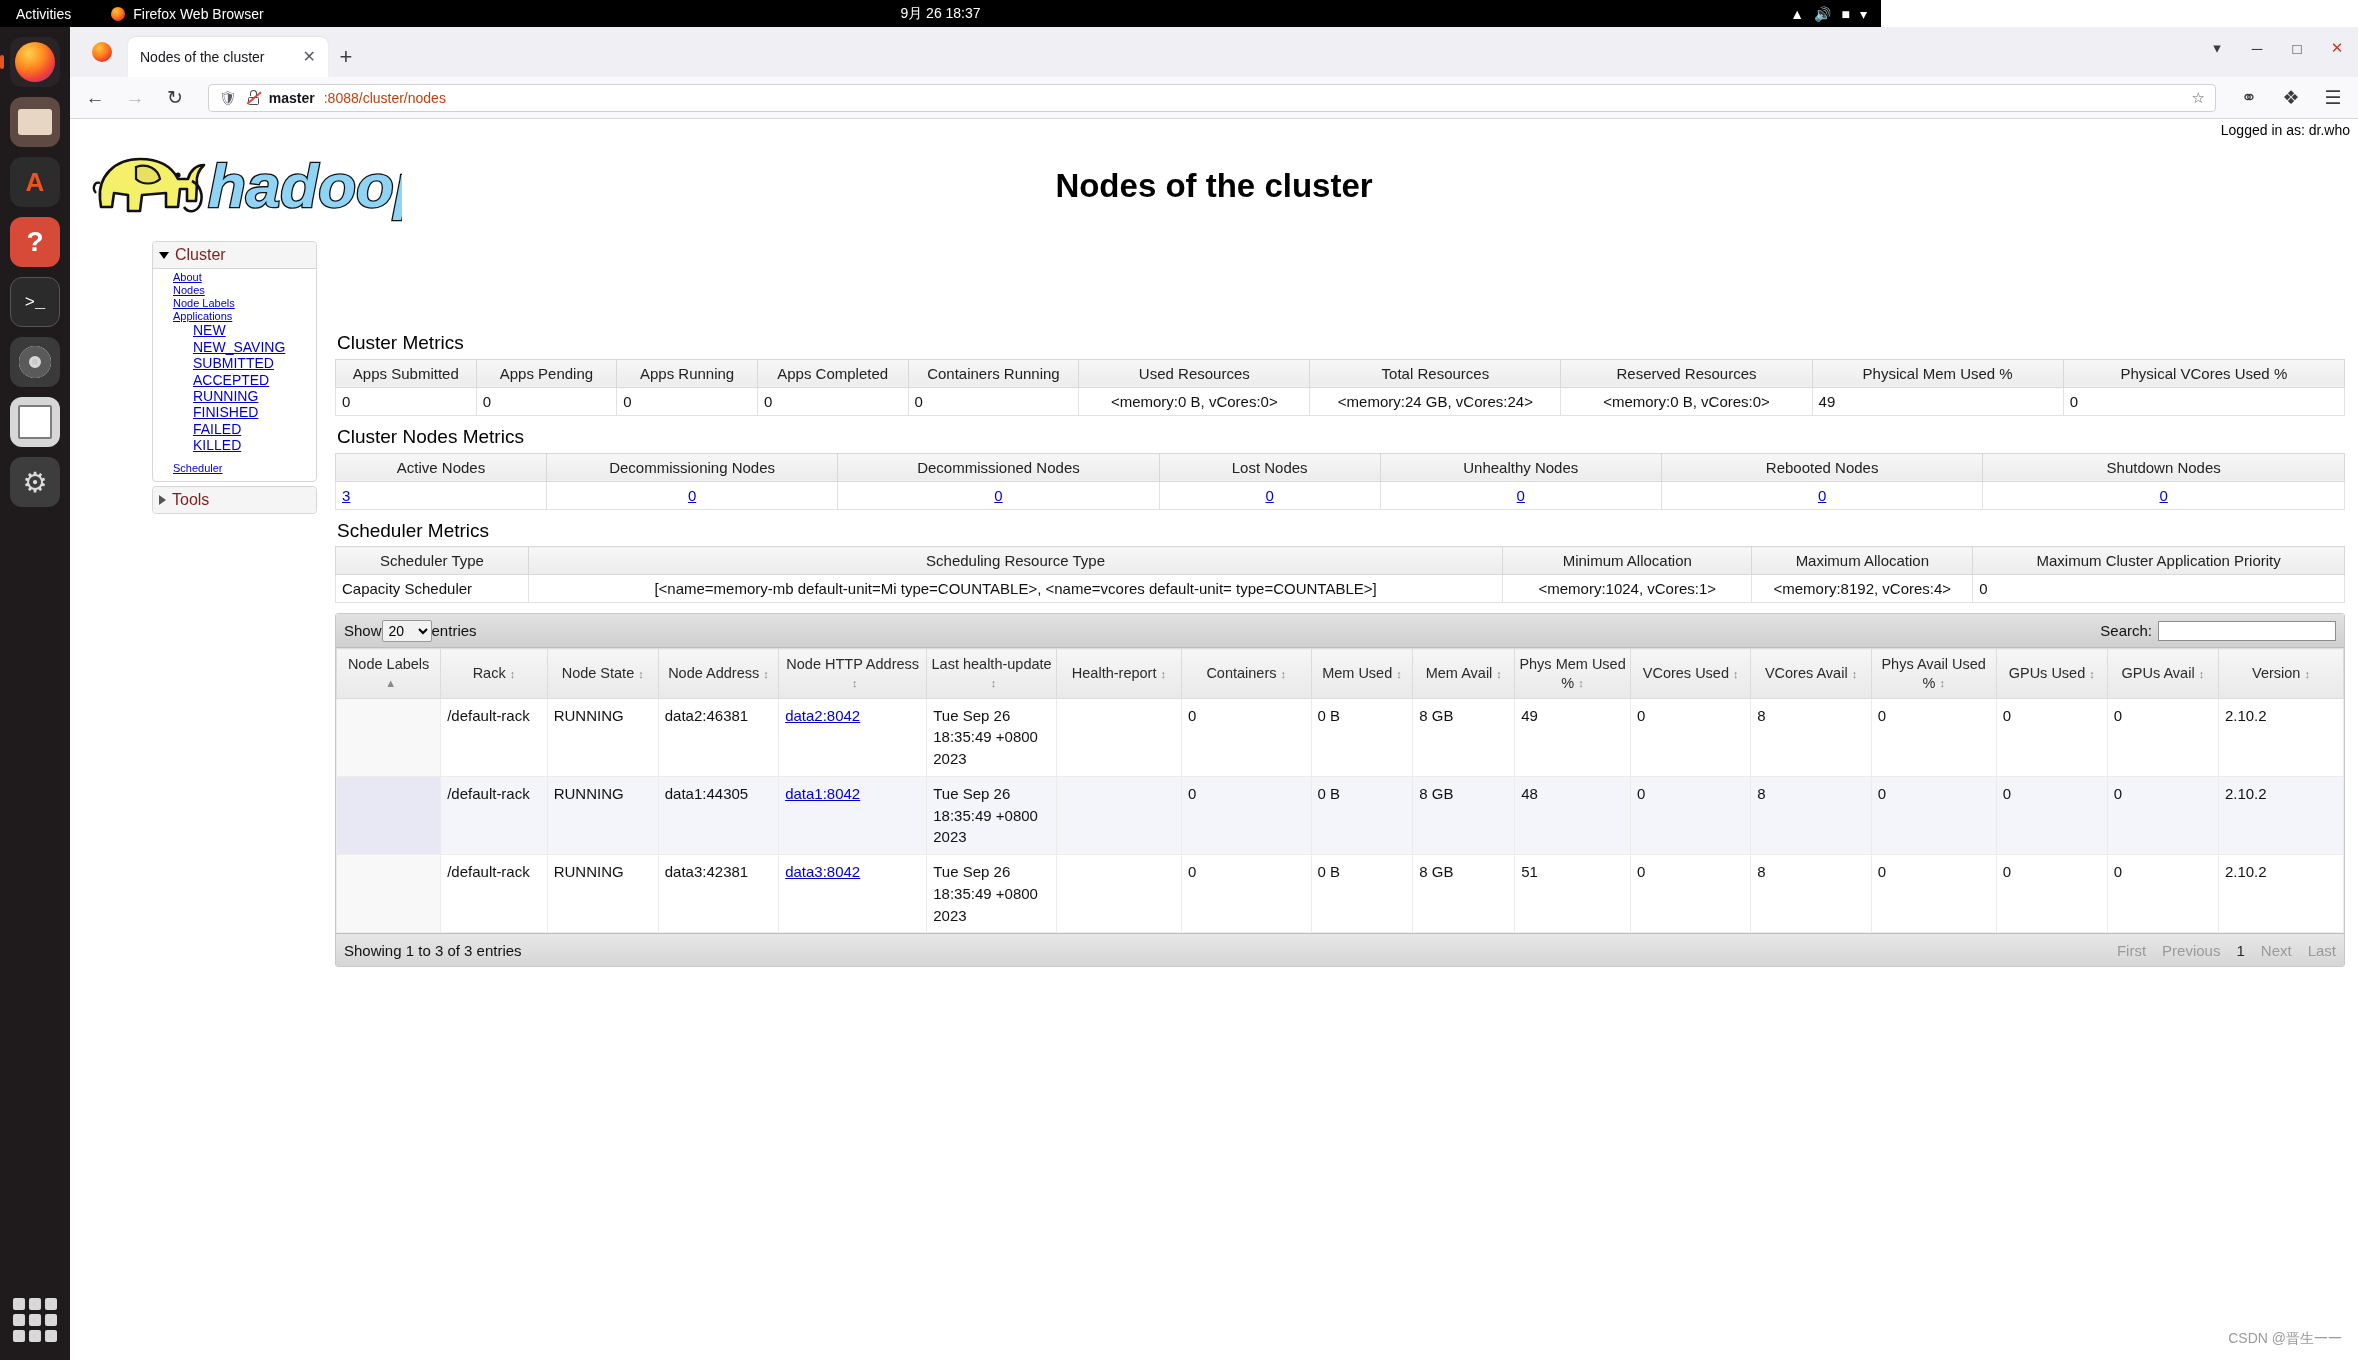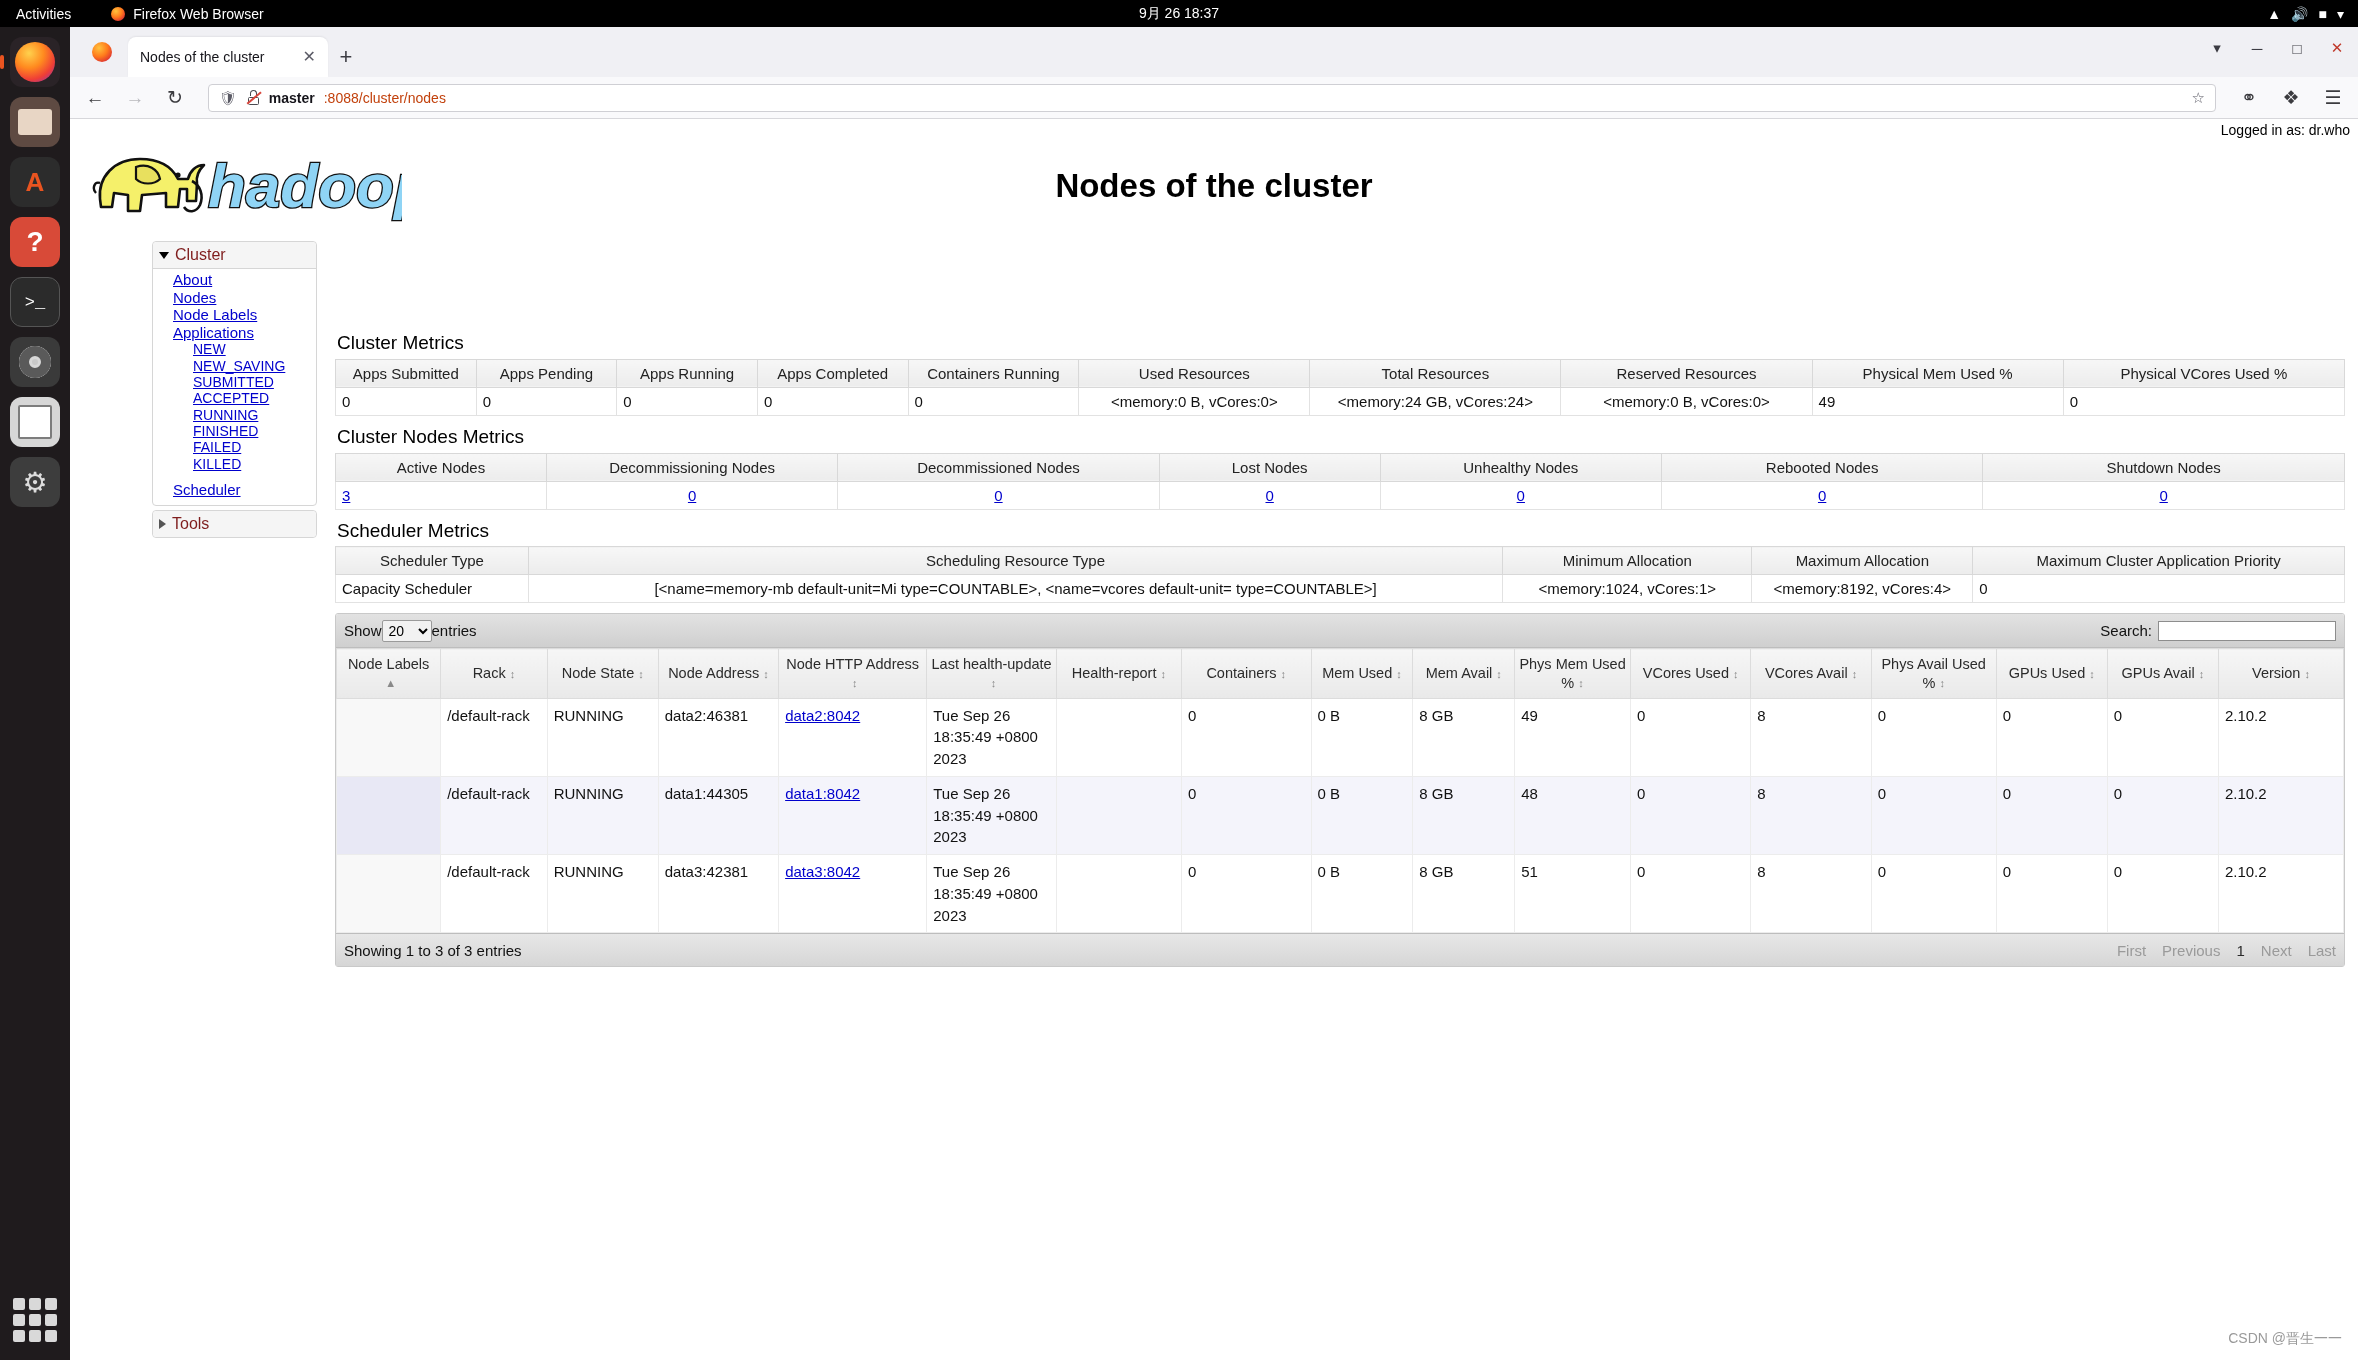--- a/index.html
+++ b/index.html
@@ -6,21 +6,21 @@
   html, body { margin:0; padding:0; }
   body {
     width: 2358px; height: 1360px;
     background: #ffffff;
     font-family: "Liberation Sans", sans-serif;
     overflow: hidden;
   }
 
   
   #gnome-topbar {
-    position:absolute; left:0; top:0; width:2358px; height:27px;
+    position:absolute; left:0; top:0; width:1881px; height:27px;
     background:#000000; color:#ffffff;
     display:flex; align-items:center;
     font-size:14px;
   }
   #gnome-topbar .activities { margin-left:16px; font-size:14px; }
   #gnome-topbar .appname { margin-left:40px; display:flex; align-items:center; gap:8px; }
   #gnome-topbar .clock {
     position:absolute; left:50%; transform:translateX(-50%);
     font-size:14px;
   }
@@ -171,21 +171,21 @@
     padding:4px 6px; font-size:16px; color:#7f1d1d;
     display:flex; align-items:center; gap:6px;
     border-radius:4px 4px 0 0;
   }
   .panel-head.collapsed { border-bottom:none; border-radius:4px; }
   .caret-down { width:0;height:0;border-left:5px solid transparent;border-right:5px solid transparent;border-top:7px solid #000; display:inline-block;}
   .caret-right { width:0;height:0;border-top:5px solid transparent;border-bottom:5px solid transparent;border-left:7px solid #555; display:inline-block;}
   .panel-body { padding:2px 0 6px 0; }
   .nav-link {
     display:block; color:#0000cc; text-decoration:underline;
-    font-size:15px; line-height:1.17; padding-left:20px;
+    font-size:11px; line-height:1.17; padding-left:20px;
   }
   .nav-link.sub { padding-left:40px; font-size:14px; }
   .nav-sp { height:9px; }
 
   
   #content {
     position:absolute; left:265px; top:213px; width:2010px;
   }
   .sec-title {
     font-size:19px; color:#000; margin:0 0 4px 2px; line-height:1.2;

